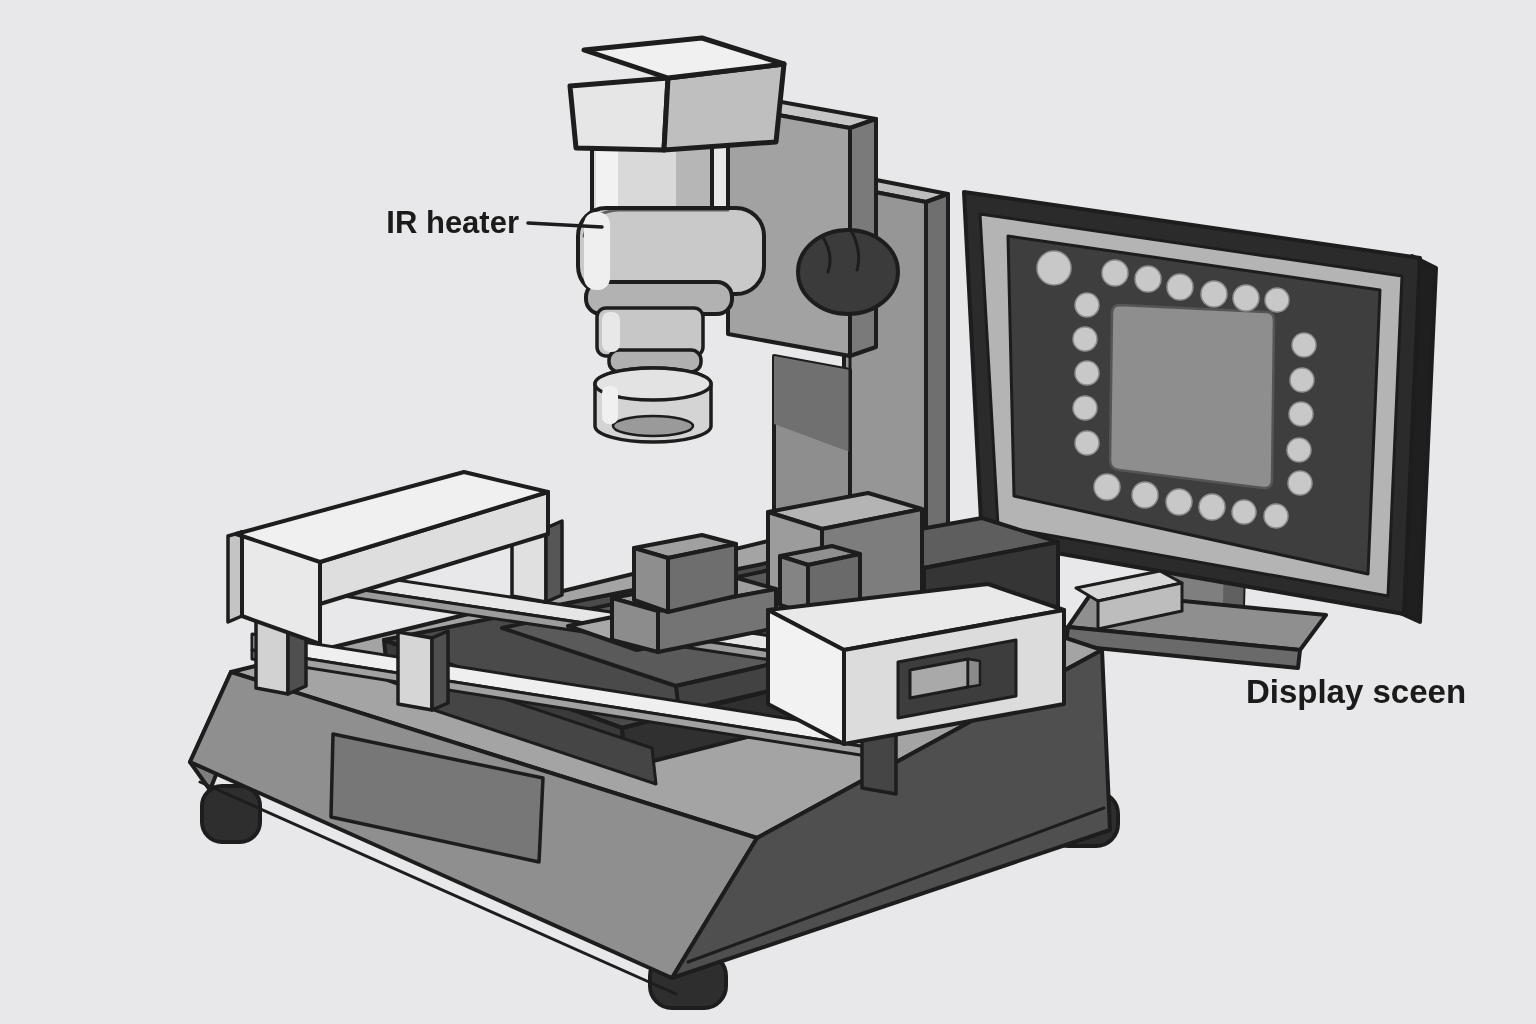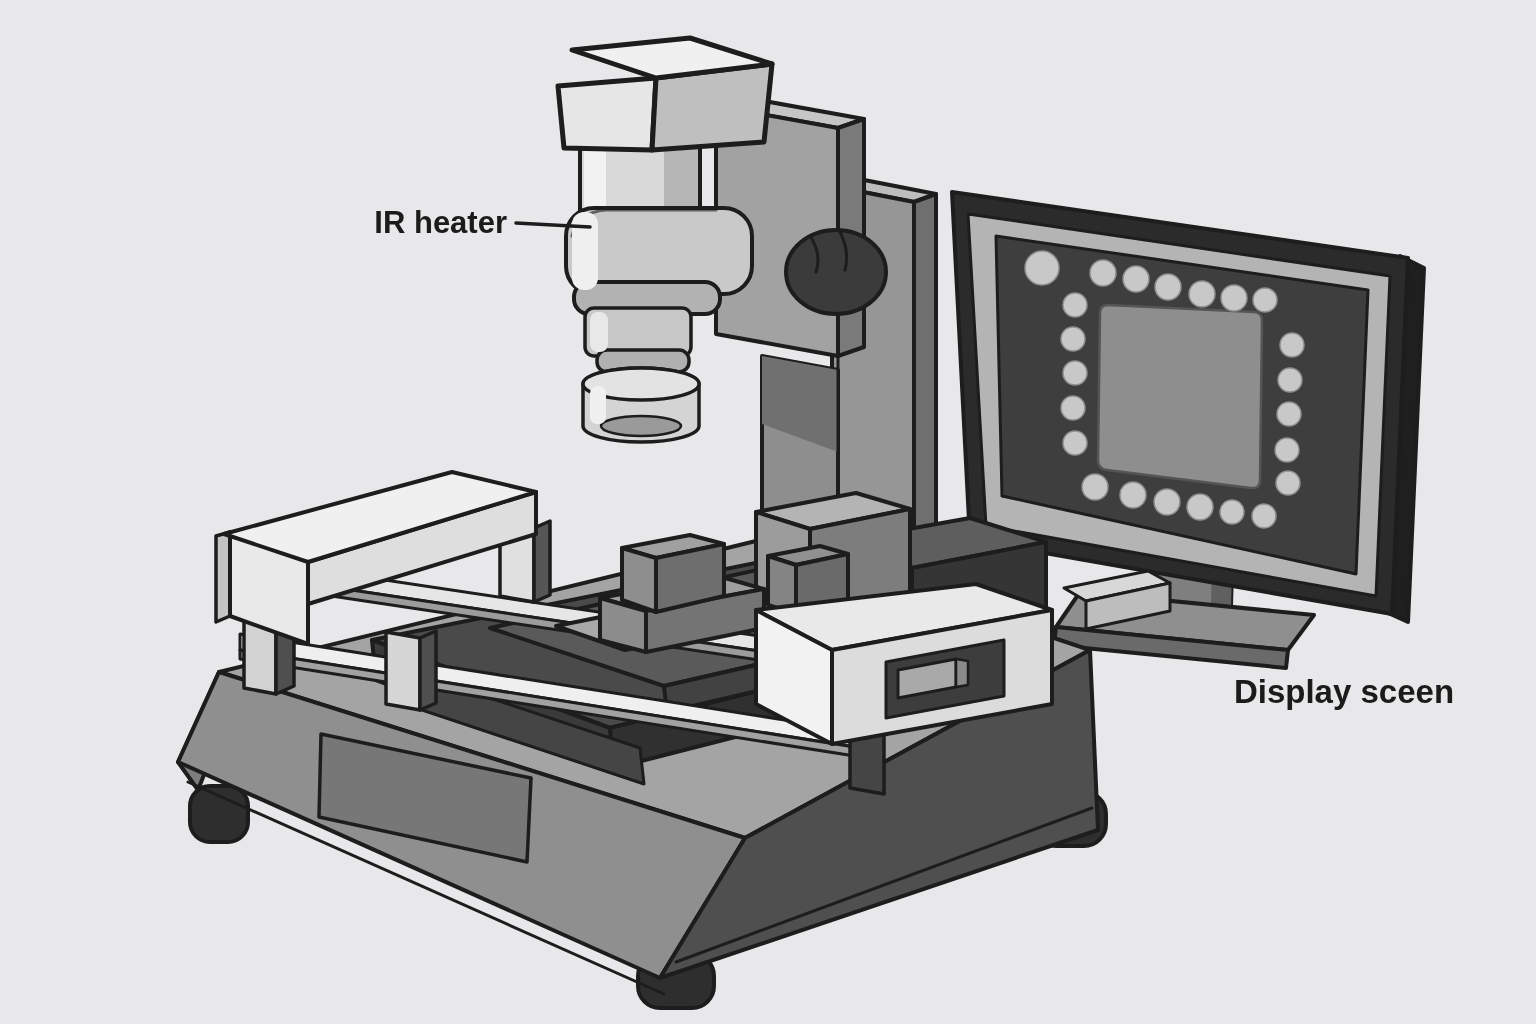--- a/index.html
+++ b/index.html
@@ -1,21 +1,21 @@
 <!DOCTYPE html>
 <html><head>
 <meta charset="utf-8">
 <style>
   html,body{margin:0;padding:0;}
   body{
     width:1536px;height:1024px;overflow:hidden;
     background:#e8e7e9;
     font-family:"Liberation Sans", sans-serif;
   }
-  .stage-wrap{position:relative;width:1438px;height:1024px;}
+  .stage-wrap{position:relative;width:1438px;height:1024px;padding-left:12px;}
   svg{display:block;}
   .diagram-label{
     font-family:"Liberation Sans", sans-serif;
     font-weight:600;
     fill:#1b1b1b;
   }
 </style>
 </head>
 <body>
 

